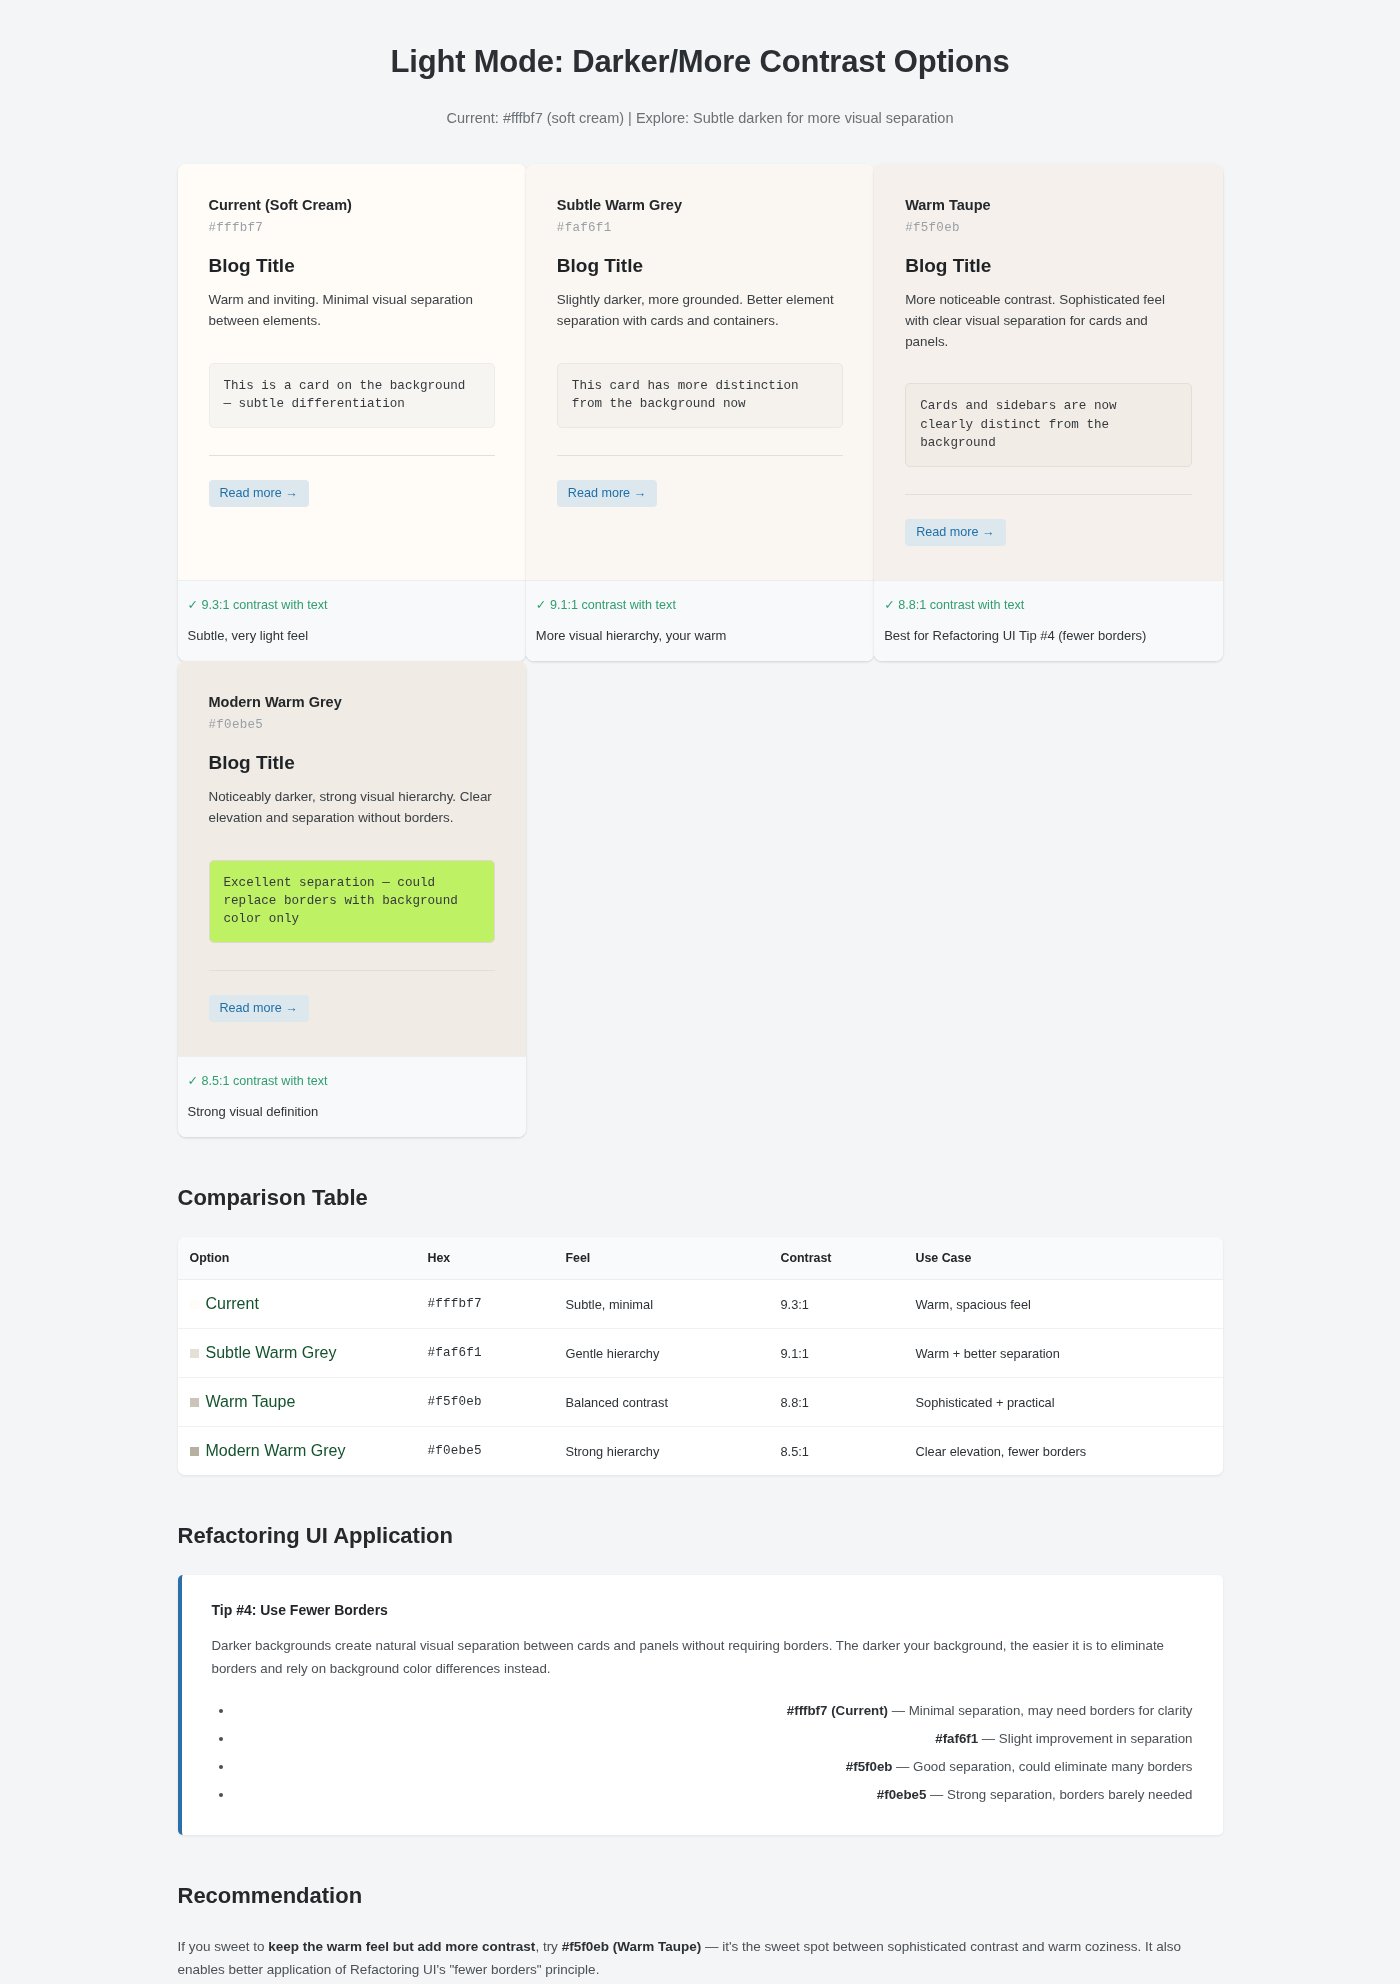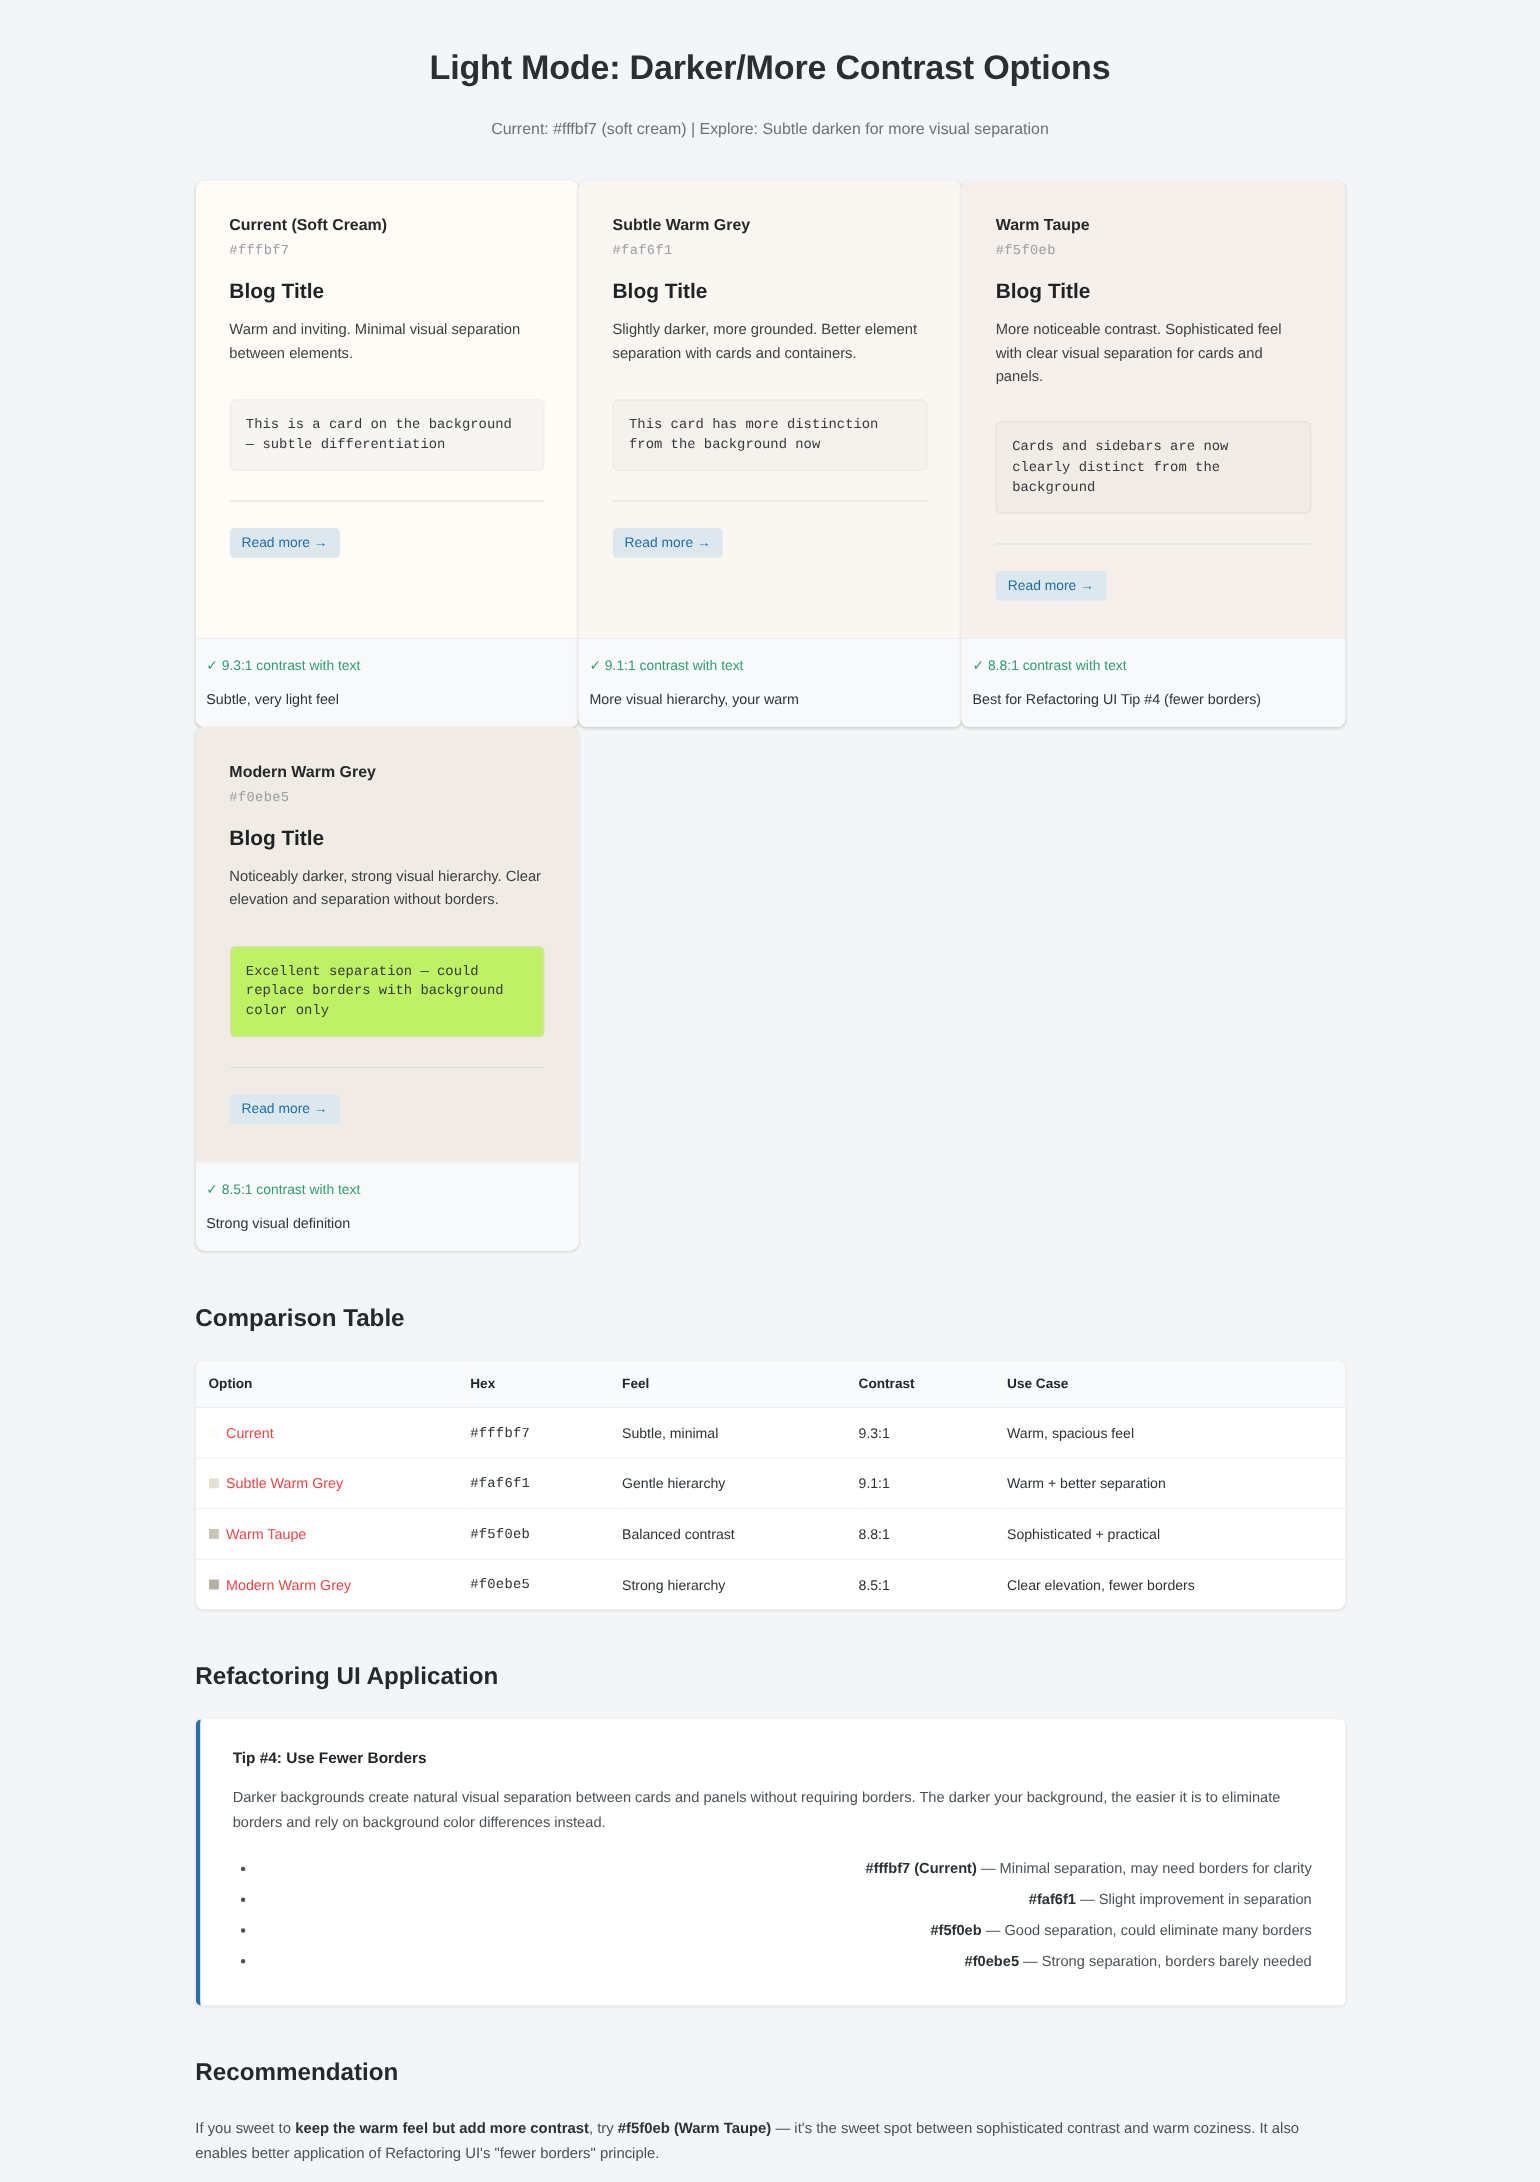--- a/index.html
+++ b/index.html
@@ -166,21 +166,21 @@
   .col-option { width: 250px; }
   .col-hex { width: 138px; }
   .col-feel { width: 215px; }
   .col-contrast { width: 135px; }
   .opt-cell { display: flex; align-items: center; gap: 7px; }
   .swatch-dot {
     width: 9px; height: 9px;
     display: inline-block;
     flex: 0 0 auto;
   }
-  .opt-label { color: #ef4444; font-size: 13px; }
+  .opt-label { color: #14532d; font-size: 16px; }
   .hex-cell {
     font-family: "Liberation Mono", monospace;
     font-size: 12.6px;
     color: #2b2f33;
     letter-spacing: 0.2px;
   }
   .contrast-cell { color: #2f9e6e; }
 
   
   .tip-box {

